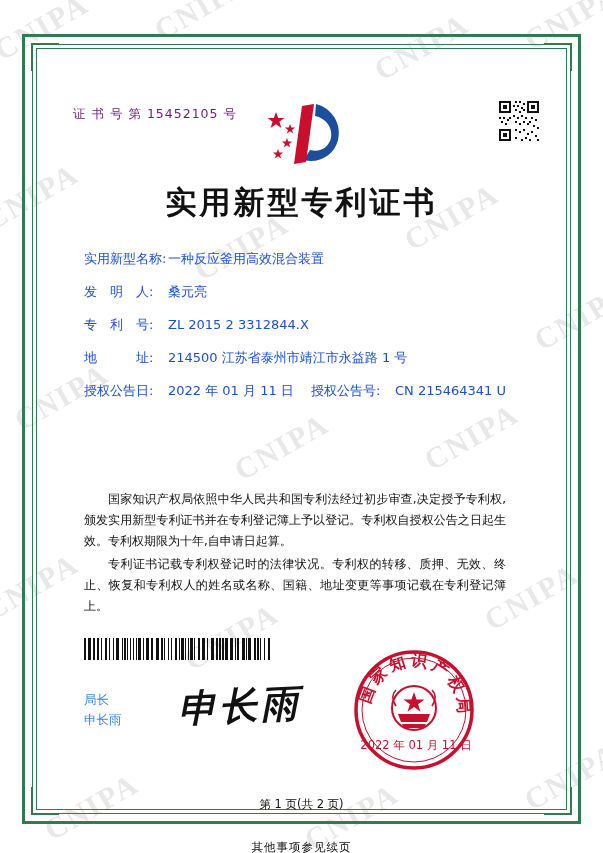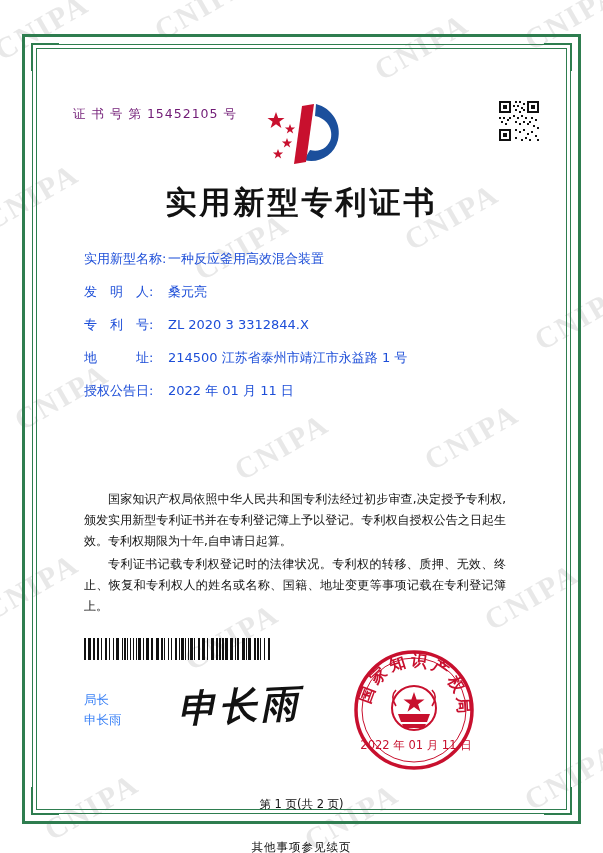--- a/index.html
+++ b/index.html
@@ -348,23 +348,23 @@
           <rect x="40" y="40" width="2" height="2"></rect>
       </g>
     </svg>
   </div>
 
   <div class="title">实用新型专利证书</div>
 
   <div class="fields" id="fields">
       <div class="row"><span class="lbl">实用新型名称:</span><span class="val">一种反应釜用高效混合装置</span></div>
       <div class="row"><span class="lbl">发　明　人:</span><span class="val">桑元亮</span></div>
-      <div class="row"><span class="lbl">专　利　号:</span><span class="val">ZL 2020 3 3312844.X</span></div>
+      <div class="row"><span class="lbl">专　利　号:</span><span class="val">ZL 2015 2 3312844.X</span></div>
       <div class="row"><span class="lbl">地　　　址:</span><span class="val">214500 江苏省泰州市靖江市永益路 1 号</span></div>
-      <div class="row row-inline"><span class="lbl">授权公告日:</span><span class="val">2022 年 01 月 11 日</span></div>
+      <div class="row row-inline"><span class="lbl">授权公告日:</span><span class="val">2022 年 01 月 11 日</span><span class="val2"><span class="lbl2">授权公告号:</span><span>CN 215464341 U</span></span></div>
     </div>
 
   <div class="paras" id="paras">
       <p>国家知识产权局依照中华人民共和国专利法经过初步审查,决定授予专利权,颁发实用新型专利证书并在专利登记簿上予以登记。专利权自授权公告之日起生效。专利权期限为十年,自申请日起算。</p>
       <p>专利证书记载专利权登记时的法律状况。专利权的转移、质押、无效、终止、恢复和专利权人的姓名或名称、国籍、地址变更等事项记载在专利登记簿上。</p>
     </div>
 
   <div class="barcode" id="barcode">
       <div class="bar" style="left: 0px; width: 2px;"></div>
       <div class="bar" style="left: 4px; width: 3px;"></div>

